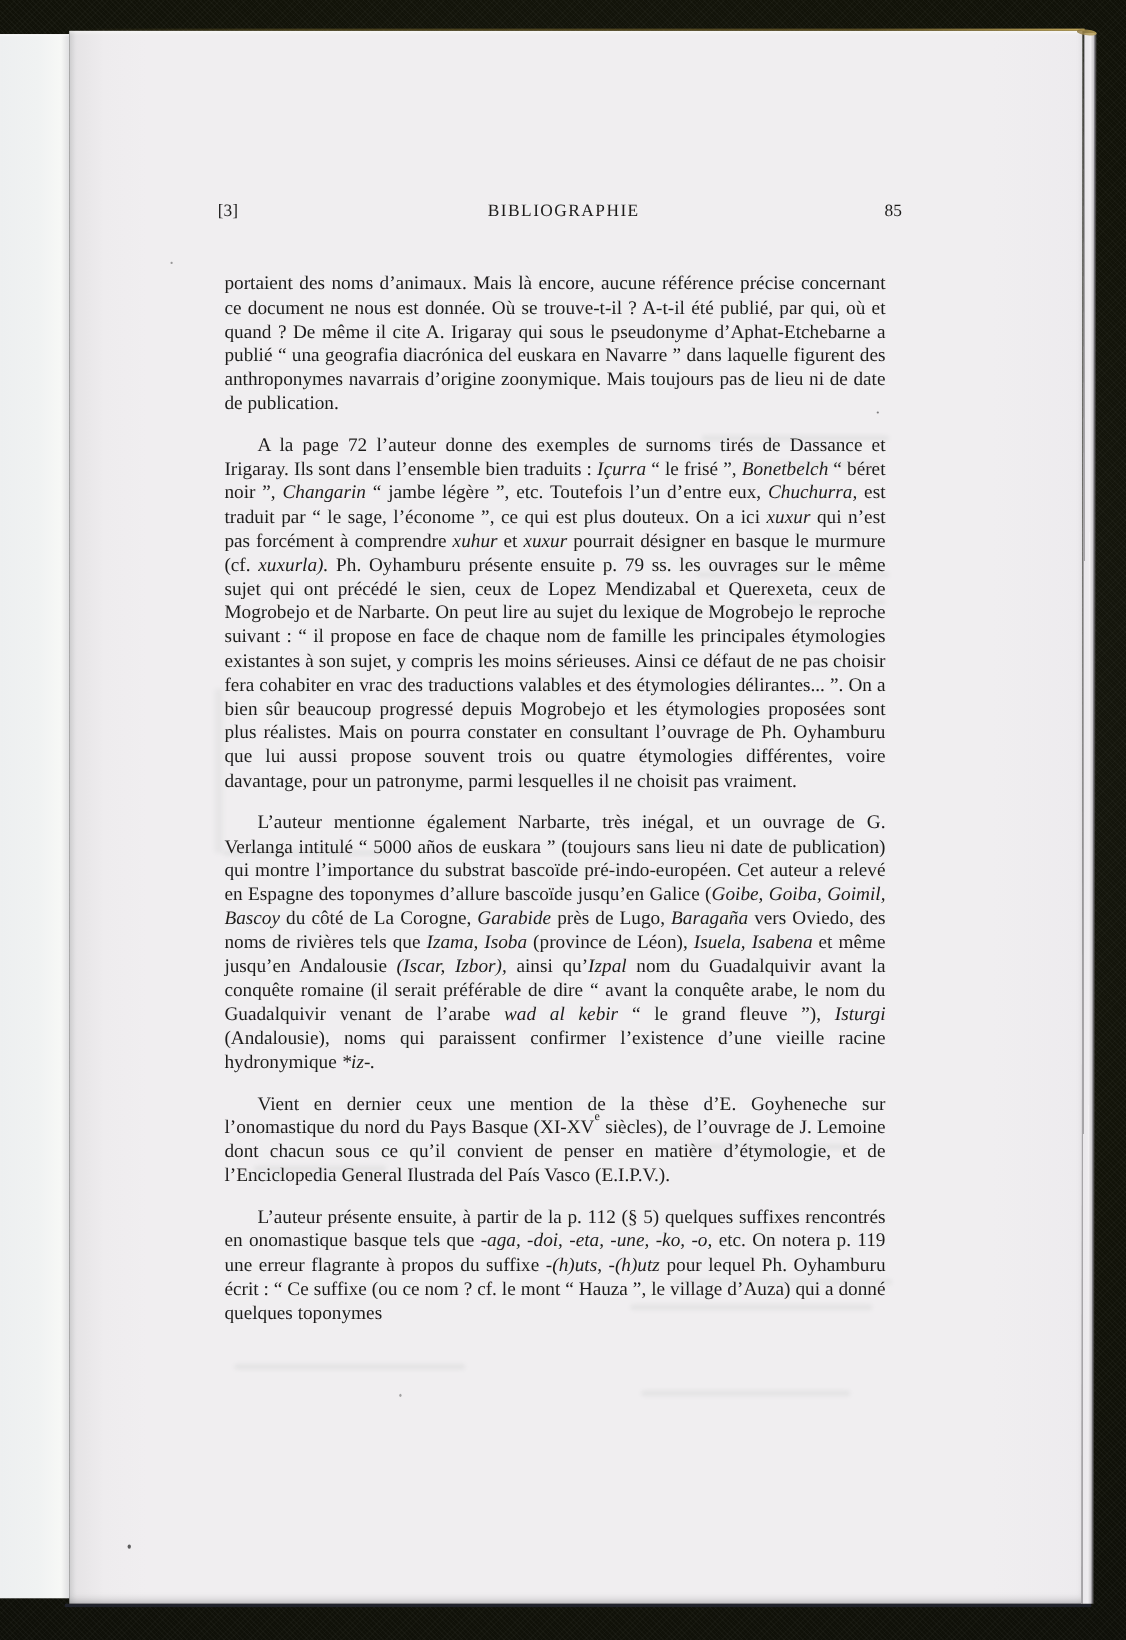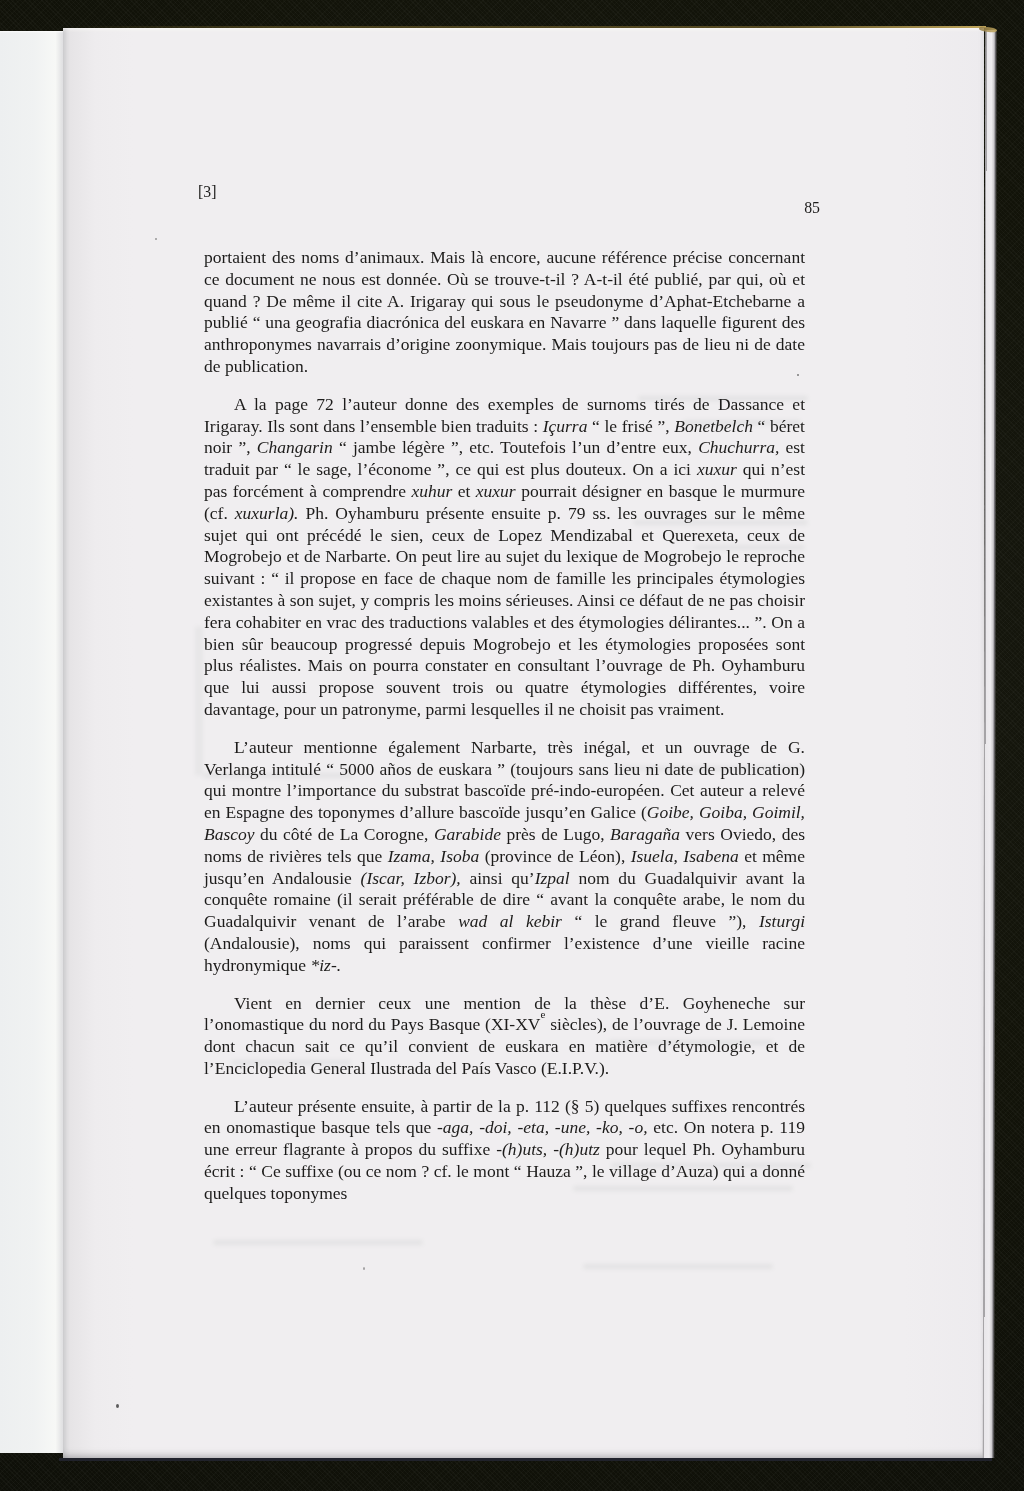--- a/index.html
+++ b/index.html
@@ -61,21 +61,21 @@
     opacity: .85;
   }
   
   .text-area {
     position: absolute; left: 125px; top: 155px; width: 633px;
     color: #1d1c1b;
   }
   .running-header { position: relative; height: 21px; font-size: 15.8px; }
   .h-left  { position: absolute; left: 10px; top: 0; }
   .h-center{ position: absolute; left: 8px; right: -8px; top: 0; text-align: center; letter-spacing: 1.3px; }
-  .h-right { position: absolute; right: 1px; top: 16px; }
+  .h-right { position: absolute; right: 1px; top: 0; }
   .body-text {
     margin-top: 43px;
     font-size: 17.5px;
     line-height: 21.8px;
     text-align: justify;
   }
   .body-text p { margin: 16px; }
   .body-text p + p { margin-top: 8px; }
   .body-text p.indent { text-indent: 30px; }
   .body-text i { font-style: italic; }
@@ -111,27 +111,28 @@
     <div class="smudge" style="left:520px; top:1236px; width:190px;"></div>
 
     <div class="speck" style="left:53px; top:1376px; width:3px; height:4px; opacity:.75;"></div>
     <div class="speck" style="left:92px; top:210px; width:2px; height:2px; opacity:.45;"></div>
     <div class="speck" style="left:734px; top:346px; width:2px; height:2px; opacity:.6;"></div>
     <div class="speck" style="left:300px; top:1239px; width:2px; height:3px; opacity:.4;"></div>
 
     <div class="text-area">
       <div class="running-header">
         <span class="h-left">[3]</span>
+        <span class="h-center">BIBLIOGRAPHIE</span>
         <span class="h-right">85</span>
       </div>
       <div class="body-text">
           <p><span>portaient des noms d’animaux. Mais là encore, aucune référence précise concernant ce document ne nous est donnée. Où se trouve-t-il ? A-t-il été publié, par qui, où et quand ? De même il cite A. Irigaray qui sous le pseudonyme d’Aphat-Etchebarne a publié “ una geografia diacrónica del euskara en Navarre ” dans laquelle figurent des anthroponymes navarrais d’origine zoonymique. Mais toujours pas de lieu ni de date de publication.</span></p>
           <p class="indent"><span>A la page 72 l’auteur donne des exemples de surnoms tirés de Dassance et Irigaray. Ils sont dans l’ensemble bien traduits : </span><i>Içurra</i><span> “ le frisé ”, </span><i>Bonetbelch</i><span> “ béret noir ”, </span><i>Changarin</i><span> “ jambe légère ”, etc. Toutefois l’un d’entre eux, </span><i>Chuchurra,</i><span> est traduit par “ le sage, l’économe ”, ce qui est plus douteux. On a ici </span><i>xuxur</i><span> qui n’est pas forcément à comprendre </span><i>xuhur</i><span> et </span><i>xuxur</i><span> pourrait désigner en basque le murmure (cf. </span><i>xuxurla).</i><span> Ph. Oyhamburu présente ensuite p. 79 ss. les ouvrages sur le même sujet qui ont précédé le sien, ceux de Lopez Mendizabal et Querexeta, ceux de Mogrobejo et de Narbarte. On peut lire au sujet du lexique de Mogrobejo le reproche suivant : “ il propose en face de chaque nom de famille les principales étymologies existantes à son sujet, y compris les moins sérieuses. Ainsi ce défaut de ne pas choisir fera cohabiter en vrac des traductions valables et des étymologies délirantes... ”. On a bien sûr beaucoup progressé depuis Mogrobejo et les étymologies proposées sont plus réalistes. Mais on pourra constater en consultant l’ouvrage de Ph. Oyhamburu que lui aussi propose souvent trois ou quatre étymologies différentes, voire davantage, pour un patronyme, parmi lesquelles il ne choisit pas vraiment.</span></p>
           <p class="indent"><span>L’auteur mentionne également Narbarte, très inégal, et un ouvrage de G. Verlanga intitulé “ 5000 años de euskara ” (toujours sans lieu ni date de publication) qui montre l’importance du substrat bascoïde pré-indo-européen. Cet auteur a relevé en Espagne des toponymes d’allure bascoïde jusqu’en Galice (</span><i>Goibe, Goiba, Goimil, Bascoy</i><span> du côté de La Corogne, </span><i>Garabide</i><span> près de Lugo, </span><i>Baragaña</i><span> vers Oviedo, des noms de rivières tels que </span><i>Izama, Isoba</i><span> (province de Léon), </span><i>Isuela, Isabena</i><span> et même jusqu’en Andalousie </span><i>(Iscar, Izbor),</i><span> ainsi qu’</span><i>Izpal</i><span> nom du Guadalquivir avant la conquête romaine (il serait préférable de dire “ avant la conquête arabe, le nom du Guadalquivir venant de l’arabe </span><i>wad al kebir</i><span> “ le grand fleuve ”), </span><i>Isturgi</i><span> (Andalousie), noms qui paraissent confirmer l’existence d’une vieille racine hydronymique </span><i>*iz-.</i></p>
-          <p class="indent"><span>Vient en dernier ceux une mention de la thèse d’E. Goyheneche sur l’onomastique du nord du Pays Basque (XI-XV</span><sup>e</sup><span> siècles), de l’ouvrage de J. Lemoine dont chacun sait ce qu’il convient de euskara en matière d’étymologie, et de l’Enciclopedia General Ilustrada del País Vasco (E.I.P.V.).</span></p>
+          <p class="indent"><span>Vient en dernier ceux une mention de la thèse d’E. Goyheneche sur l’onomastique du nord du Pays Basque (XI-XV</span><sup>e</sup><span> siècles), de l’ouvrage de J. Lemoine dont chacun sous ce qu’il convient de penser en matière d’étymologie, et de l’Enciclopedia General Ilustrada del País Vasco (E.I.P.V.).</span></p>
           <p class="indent"><span>L’auteur présente ensuite, à partir de la p. 112 (§ 5) quelques suffixes rencontrés en onomastique basque tels que </span><i>-aga, -doi, -eta, -une, -ko, -o,</i><span> etc. On notera p. 119 une erreur flagrante à propos du suffixe </span><i>-(h)uts, -(h)utz</i><span> pour lequel Ph. Oyhamburu écrit : “ Ce suffixe (ou ce nom ? cf. le mont “ Hauza ”, le village d’Auza) qui a donné quelques toponymes</span></p>
         </div>
     </div>
 
   </div>
 
   <div class="edge-stack"></div>
   <div class="corner-sliver"></div>
 
 </div>

